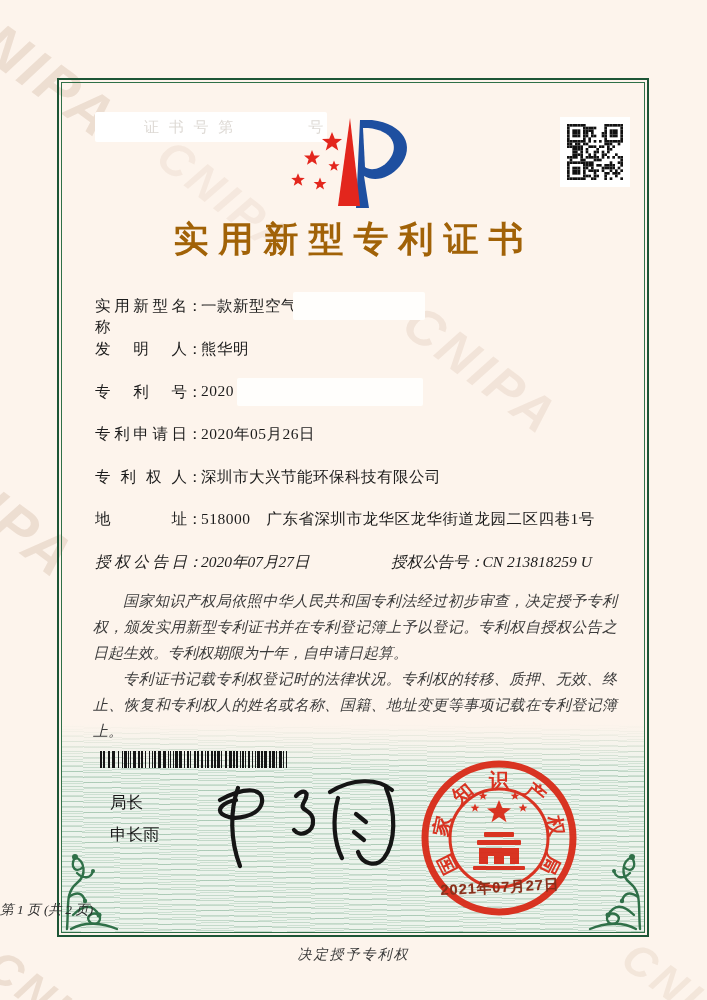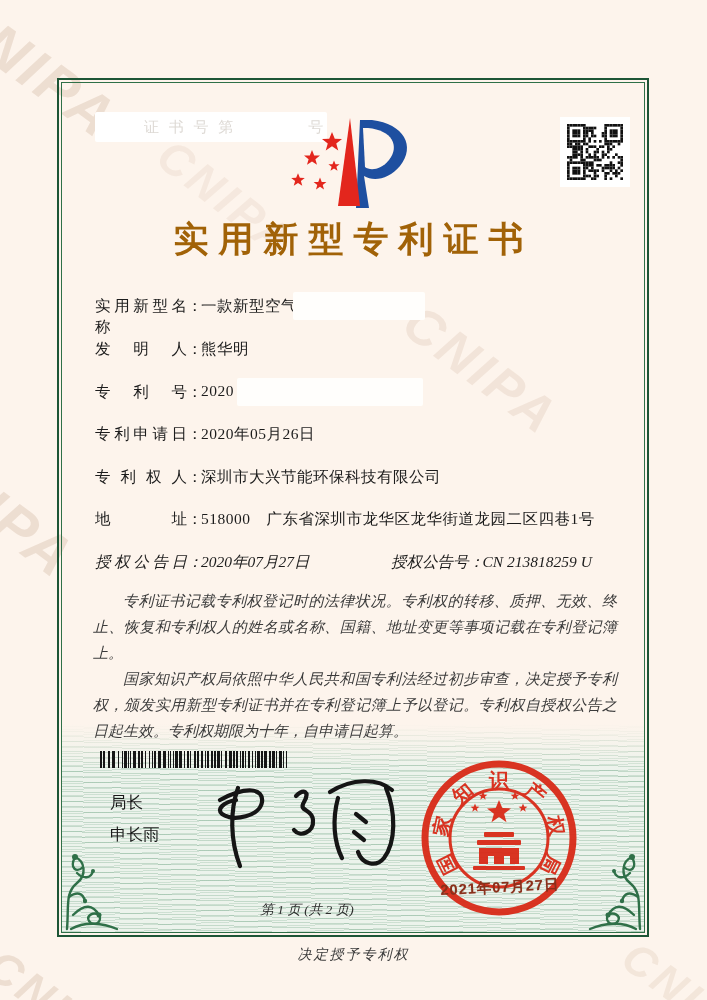--- a/index.html
+++ b/index.html
@@ -80,21 +80,21 @@
     position:absolute;left:50%;top:50%;width:22px;height:22px;margin:-11px 0 0 -11px;
     color:#d92a18;font-weight:bold;font-size:20px;text-align:center;line-height:22px;
   }
   .seal-date{
     left:420px;top:878px;width:160px;text-align:center;
     color:#8a2f1a;font-size:14.5px;font-weight:bold;letter-spacing:1px;
     transform:rotate(-3deg);font-family:"Liberation Sans","DejaVu Sans",sans-serif;
     text-shadow:0 0 1px rgba(138,47,26,0.4);
   }
   
-  .page-info{left:0;top:901px;width:614px;text-align:center;
+  .page-info{left:0;top:901px;width:614px;
     font-size:13.5px;color:#2e2e2e;font-style:italic;}
   .continuation-note{left:0;top:946px;width:707px;text-align:center;
     font-size:14px;color:#3a3a3a;font-style:italic;letter-spacing:2px;}
   .ornament{width:78px;height:88px;}
   .orn-left{left:63px;top:843px;}
   .orn-right{left:566px;top:843px;transform:scaleX(-1);}
 </style>
 </head>
 <body>
 
@@ -383,22 +383,22 @@
     <div class="field-row abs" style="top: 424px;"><span class="f-label">专利申请日</span><span class="f-colon">：</span><span class="f-value">2020年05月26日</span></div>
     <div class="field-row abs" style="top: 467px;"><span class="f-label">专利权人</span><span class="f-colon">：</span><span class="f-value">深圳市大兴节能环保科技有限公司</span></div>
     <div class="field-row abs" style="top: 509px;"><span class="f-label">地址</span><span class="f-colon">：</span><span class="f-value">518000　广东省深圳市龙华区龙华街道龙园二区四巷1号</span></div>
     <div class="field-row abs" style="top: 552px; font-style: italic;">
       <span class="grant-group" style="left: 0px;"><span class="f-label">授权公告日</span><span class="f-colon">：</span><span>2020年07月27日</span></span>
       <span class="grant-group" style="left: 296px;"><span>授权公告号</span><span class="f-colon">：</span><span>CN 213818259 U</span></span>
     </div>
   </div>
 
 <div class="abs body-text">
+  <p>国家知识产权局依照中华人民共和国专利法经过初步审查，决定授予专利权，颁发实用新型专利证书并在专利登记簿上予以登记。专利权自授权公告之日起生效。专利权期限为十年，自申请日起算。</p>
   <p>专利证书记载专利权登记时的法律状况。专利权的转移、质押、无效、终止、恢复和专利权人的姓名或名称、国籍、地址变更等事项记载在专利登记簿上。</p>
-  <p>国家知识产权局依照中华人民共和国专利法经过初步审查，决定授予专利权，颁发实用新型专利证书并在专利登记簿上予以登记。专利权自授权公告之日起生效。专利权期限为十年，自申请日起算。</p>
 </div>
 
 <svg class="abs barcode" id="barcode-svg" width="192" height="17" viewBox="0 0 192 17">
     <rect x="0" y="0" width="2" height="17" fill="#161616"></rect>
     <rect x="3" y="0" width="2" height="17" fill="#161616"></rect>
     <rect x="8" y="0" width="2" height="17" fill="#161616"></rect>
     <rect x="12" y="0" width="3" height="17" fill="#161616"></rect>
     <rect x="18" y="0" width="1" height="17" fill="#161616"></rect>
     <rect x="22" y="0" width="1" height="17" fill="#161616"></rect>
     <rect x="24" y="0" width="3" height="17" fill="#161616"></rect>

